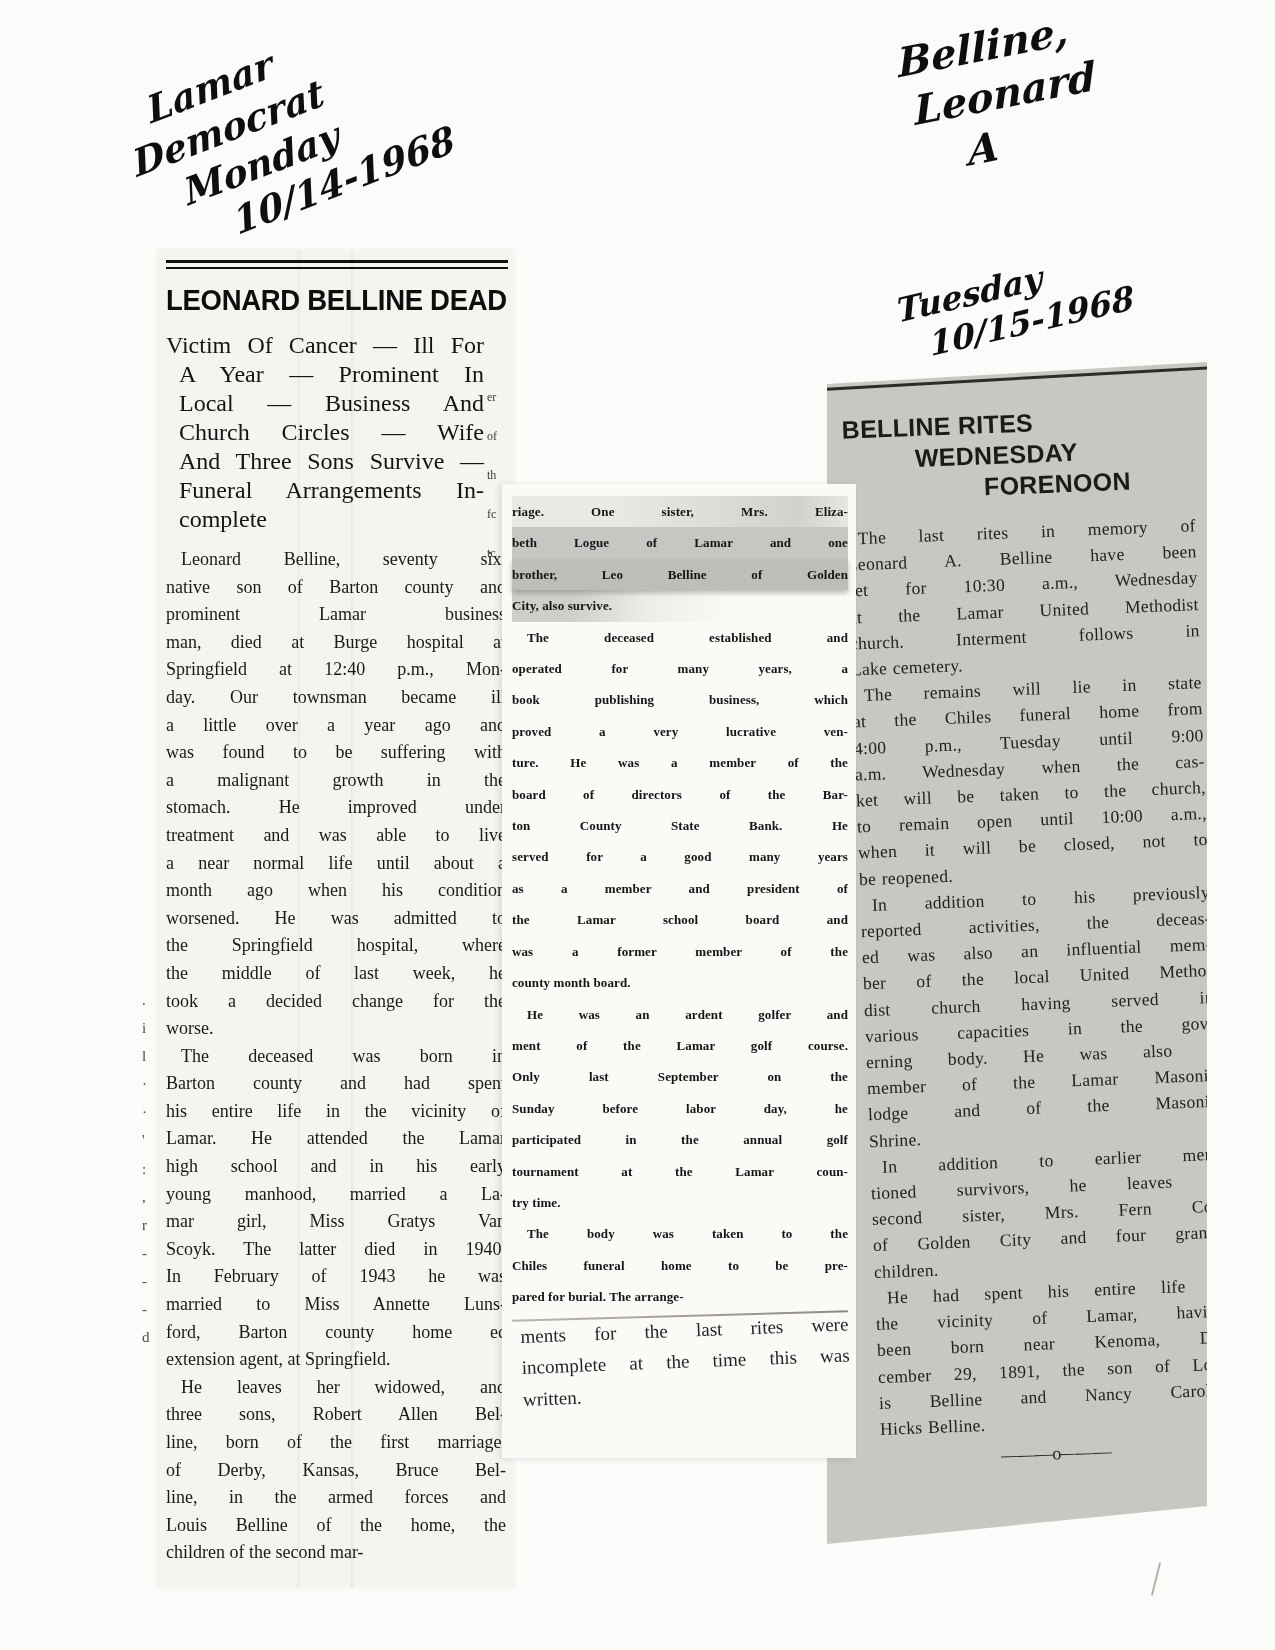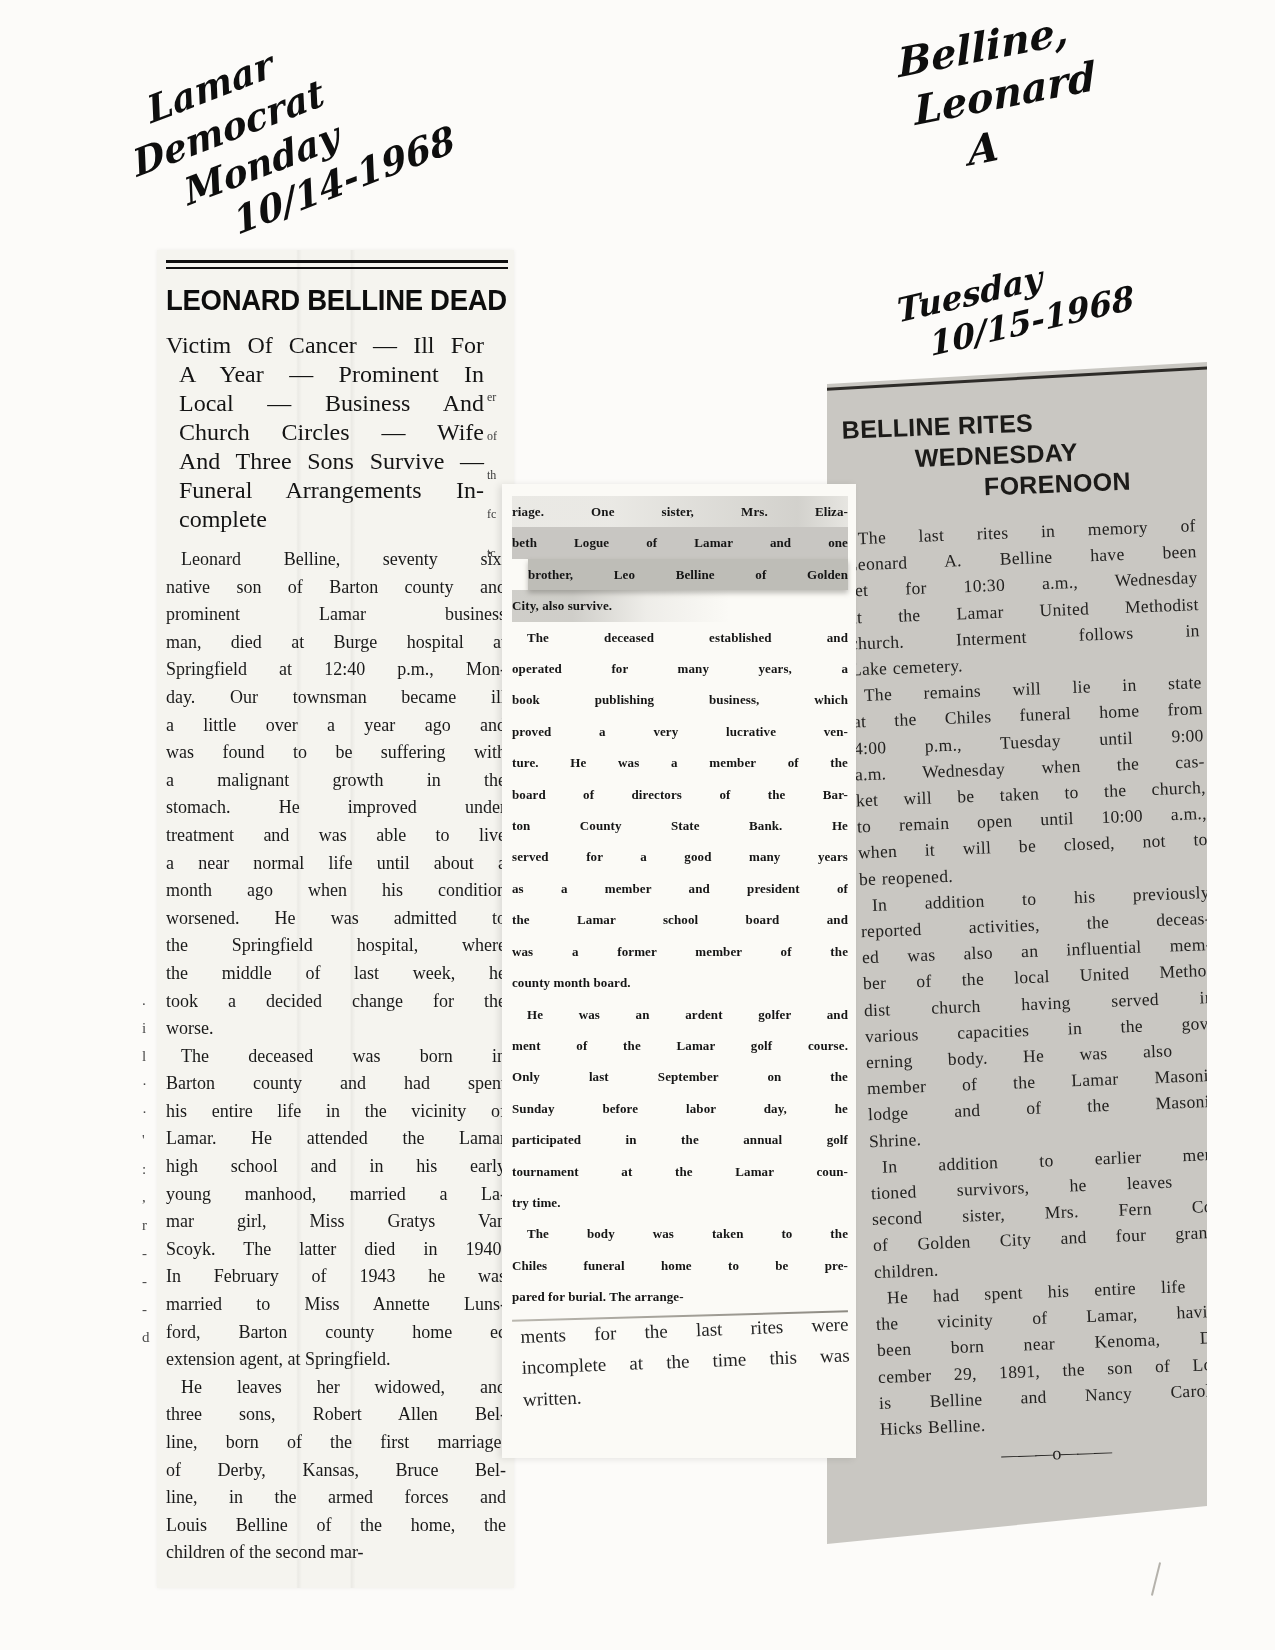--- a/index.html
+++ b/index.html
@@ -48,21 +48,21 @@
   .margin-marks{position:absolute;left:142px;top:986px;width:14px;font-size:15px;
      line-height:28.1px;color:#4a4a4a;z-index:2;}
 
   
   .clip-mid{left:502px;top:484px;width:354px;height:974px;background:#fbfaf6;
      padding:12px 8px 0 10px;z-index:3;box-shadow:-3px 1px 7px rgba(0,0,0,0.10);}
   .hl-para,.body-mid{font-size:13px;font-weight:700;line-height:31.4px;color:#151515;letter-spacing:0.1px;}
   .hl{text-align:justify;text-align-last:justify;}
   .hl-0{background:linear-gradient(90deg,rgba(82,80,73,0.10) 30%,rgba(82,80,73,0.24) 85%,rgba(82,80,73,0.12));}
   .hl-1{background:rgba(82,80,73,0.30);}
-  .hl-2{background:rgba(72,70,63,0.34);box-shadow:0 3px 5px rgba(72,70,63,0.35);margin-left:16px;}
+  .hl-2{background:rgba(72,70,63,0.34);box-shadow:0 3px 5px rgba(72,70,63,0.35);}
   .hl-3{text-align-last:left;background:linear-gradient(90deg,rgba(82,80,73,0.26) 0 18%,rgba(82,80,73,0.08) 40%,transparent 65%);}
   .tear-line{height:2px;background:linear-gradient(90deg,#bab7af,#8d8a82);transform:rotate(-1.6deg);margin:2px 0 4px;}
   .torn{font-size:19px;font-weight:400;line-height:31.4px;transform:rotate(-2.2deg);
         transform-origin:0 0;margin-left:8px;color:#242424;}
   .torn-line{text-align:justify;text-align-last:justify;}
   .torn-line:last-child{text-align-last:left;}
 
   
   .clip-right{left:827px;top:362px;width:380px;height:1182px;background:#c9c7c2;z-index:2;
      clip-path:polygon(0 22px,100% 0,100% calc(100% - 38px),0 100%);}

